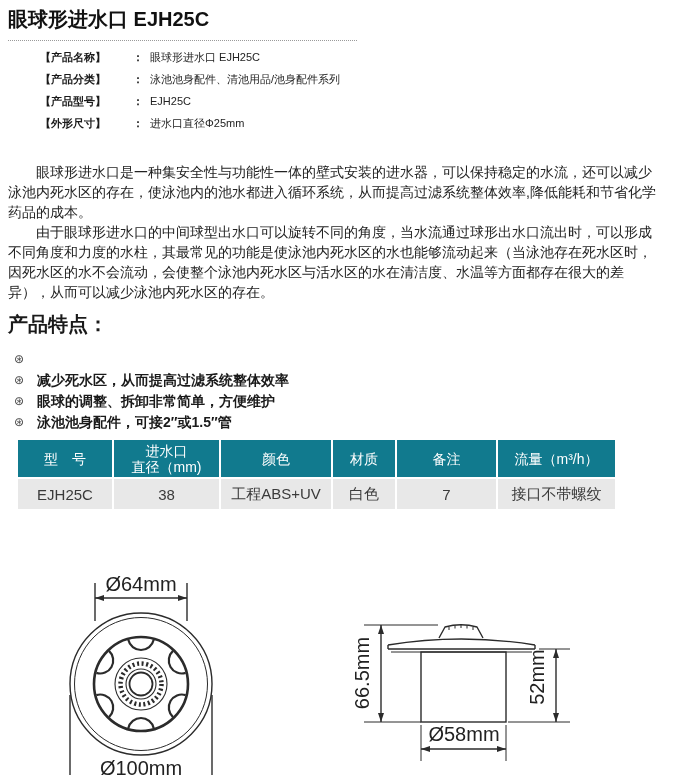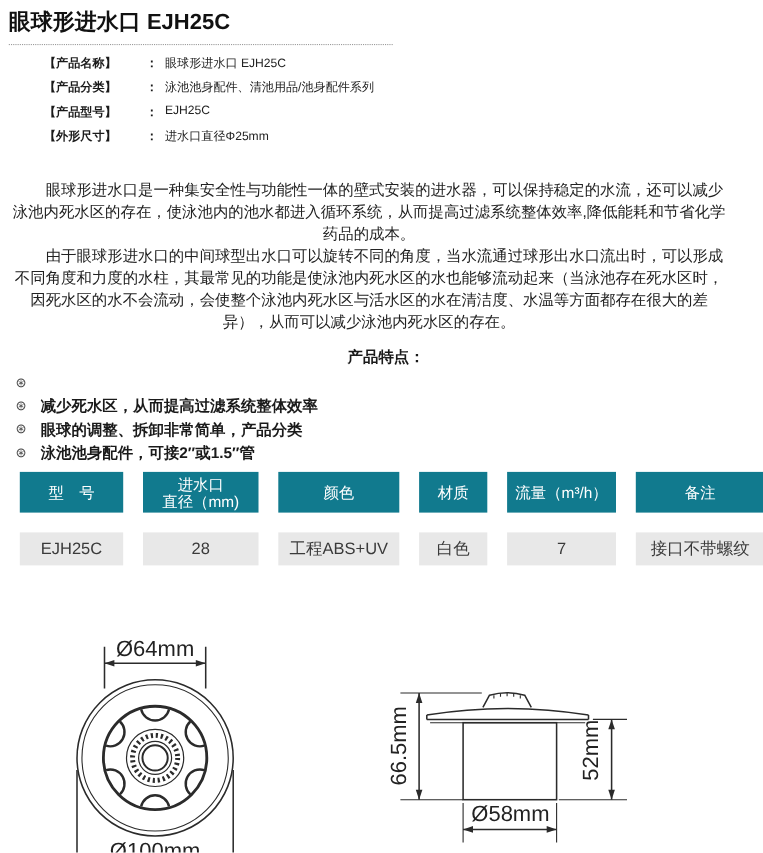--- a/index.html
+++ b/index.html
@@ -16,28 +16,28 @@
     border-bottom:1px dotted #9a9a9a;
   }
 
   .spec-list{margin-top:5px;}
   .spec-row{display:flex;align-items:center;height:22px;font-size:11px;margin-left:32px;}
   .spec-label{font-weight:bold;width:86px;}
   .spec-colon{font-weight:bold;width:24px;text-align:center;}
   .spec-value{color:#222;}
 
   .description{margin-top:28px;width:655px;font-size:14px;line-height:20px;color:#222;}
-  .description p{margin:0;text-indent:2em;text-align:center;}
+  .description p{margin:0;text-indent:2em;}
 
   .features{margin-top:13px;}
-  .features-heading{font-weight:bold;font-size:14px;line-height:18px;margin-bottom:5px;text-align:center;}
+  .features-heading{font-weight:bold;font-size:20px;line-height:18px;margin-bottom:16px;}
   .feature-item{display:flex;align-items:center;font-size:14px;font-weight:bold;line-height:21px;color:#1a1a1a;}
   .feature-bullet{width:16px;margin-left:6px;margin-right:7px;font-size:12px;font-weight:normal;color:#444;}
 
-  .spec-table{margin:7px 0 0 10px;display:grid;grid-template-columns:94px 105px 110px 62px 99px 117px;gap:18px;width:599px;}
+  .spec-table{margin:7px 0 0 10px;display:grid;grid-template-columns:94px 105px 110px 62px 99px 117px;gap:2px;width:599px;}
   .th{
     background:#117a8e;color:#ffffff;font-size:14px;line-height:16px;
     display:flex;align-items:center;justify-content:center;text-align:center;
     height:37px;white-space:pre-line;
   }
   .td{
     background:#e8e8e8;color:#3a3a3a;font-size:15px;
     display:flex;align-items:center;justify-content:center;height:30px;
   }
 
@@ -83,38 +83,38 @@
     <div class="features-heading">产品特点：</div>
     <div class="feature-item">
       <span class="feature-bullet">⊛</span>
     </div>
     <div class="feature-item">
       <span class="feature-bullet">⊛</span>
       <span>减少死水区，从而提高过滤系统整体效率</span>
     </div>
     <div class="feature-item">
       <span class="feature-bullet">⊛</span>
-      <span>眼球的调整、拆卸非常简单，产品分类</span>
+      <span>眼球的调整、拆卸非常简单，方便维护</span>
     </div>
     <div class="feature-item">
       <span class="feature-bullet">⊛</span>
       <span>泳池池身配件，可接2″或1.5″管</span>
     </div>
   </div>
 
   <div class="spec-table">
     <div class="th">型　号</div>
     <div class="th">进水口
 直径（mm)</div>
     <div class="th">颜色</div>
     <div class="th">材质</div>
+    <div class="th">备注</div>
     <div class="th">流量（m³/h）</div>
-    <div class="th">备注</div>
     <div class="td">EJH25C</div>
-    <div class="td">28</div>
+    <div class="td">38</div>
     <div class="td">工程ABS+UV</div>
     <div class="td">白色</div>
     <div class="td">7</div>
     <div class="td">接口不带螺纹</div>
   </div>
 
   <div class="drawings">
     <svg width="694" height="230" viewBox="0 540 694 230">
 
       <g stroke="#2b2b2b" fill="none" stroke-width="1.4">

